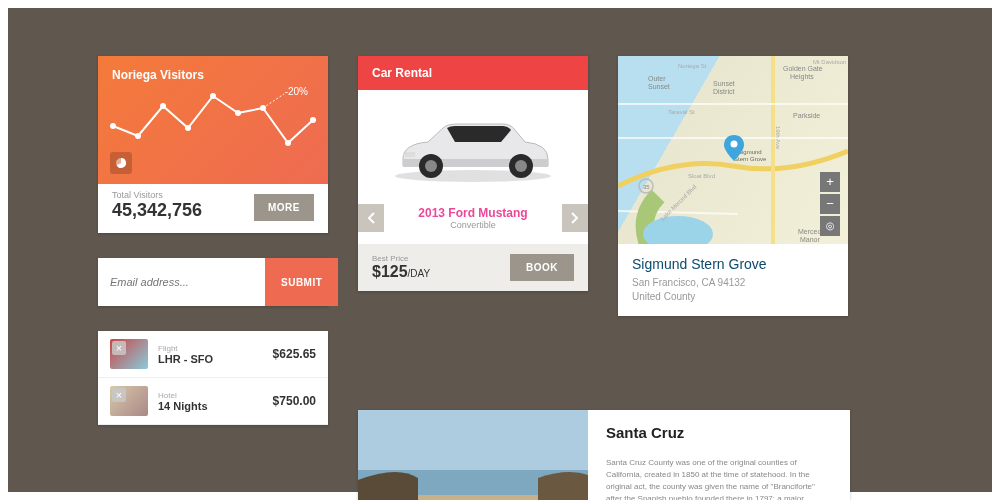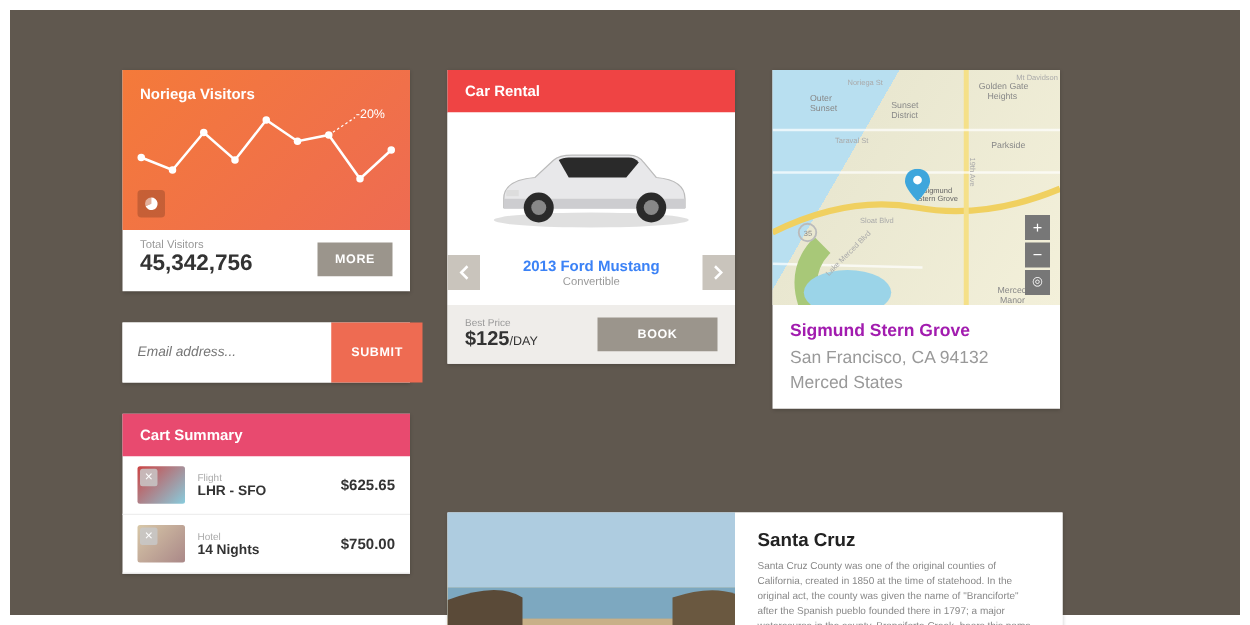--- a/index.html
+++ b/index.html
@@ -37,42 +37,42 @@
 .cart-name { font-size: 11px; font-weight: bold; color: #333; }
 .cart-price { font-size: 12px; font-weight: bold; color: #333; }
 
 
 .car-head { background: #ef4444; color: #fff; font-size: 12px; font-weight: bold; padding: 10px 14px; }
 .car-img-wrap { height: 108px; display:flex; align-items:center; justify-content:center; padding: 8px; }
 .car-body { background:#fff; }
 .car-nav { display:flex; align-items:center; padding: 6px 0 12px; }
 .arrow { width: 26px; height: 28px; background: #c9c4bc; color:#fff; display:flex; align-items:center; justify-content:center; cursor:pointer; font-size:13px; }
 .car-info { flex:1; text-align:center; }
-.car-name { font-size: 12px; font-weight:bold; color:#3b82f6; }
+.car-name { font-size: 12px; font-weight:bold; color:#ec4899; }
 .car-sub { font-size: 9px; color:#999; }
 .car-foot { background:#efedea; padding: 10px 14px; display:flex; justify-content:space-between; align-items:flex-start; }
 .bp-lbl { font-size:8px; color:#999; }
 .bp-val { font-size:16px; font-weight:bold; color:#333; }
 .bp-unit { font-size:10px; font-weight:normal; }
-.book-btn { background:#9b958c; color:#fff; font-size:10px; font-weight:bold; padding:8px 32px; cursor:pointer; letter-spacing:.5px; }
+.book-btn { background:#9b958c; color:#fff; font-size:10px; font-weight:bold; padding:8px 16px; cursor:pointer; letter-spacing:.5px; }
 
 
 .map-box { position:relative; height:188px; background: linear-gradient(120deg,#b8dff0 0%, #b8dff0 30%, #e9e7d0 30%, #f3f0da 100%); overflow:hidden; }
 .map-pin { position:absolute; left:46%; top:42%; }
 .map-ctrl { position:absolute; right:8px; bottom:8px; width:20px; }
 .map-ctrl div { width:20px; height:20px; background:#777; color:#fff; font-size:13px; text-align:center; line-height:20px; margin-top:2px; cursor:pointer; }
 .map-foot { padding: 12px 14px; }
-.map-title { font-size:14px; font-weight:bold; color:#a21caf; margin-bottom:4px; }
-.map-addr { font-size:14px; color:#999; line-height:1.4; }
+.map-title { font-size:14px; font-weight:normal; color:#0c4a6e; margin-bottom:4px; }
+.map-addr { font-size:10px; color:#999; line-height:1.4; }
 
 
 .wide { display:flex; }
 .wide-img { width: 230px; height: 120px; background: linear-gradient(180deg,#b8d4e8 0%,#d4c8a0 55%,#8a7050 100%); }
 .wide-txt { flex:1; padding: 14px 18px; background:#fff; }
-.wide-title { font-size:15px; font-weight:bold; color:#222; margin-bottom:6px; }
+.wide-title { font-size:15px; font-weight:bold; color:#222; margin-bottom:16px; }
 .wide-body { font-size:8px; color:#888; line-height:1.5; }
 </style>
 </head>
 <body>
 
 <div class="canvas">
   <div class="col col1">
 
     <div class="card">
       <div class="vis-top">
@@ -108,21 +108,20 @@
         <div class="more-btn">MORE</div>
       </div>
     </div>
 
     <div class="card email-row">
       <input class="email-in" placeholder="Email address..." style="">
       <button class="submit-btn">SUBMIT</button>
     </div>
 
     <div class="card">
-      <div class="cart-head">Cart Summary</div>
       <div class="cart-row">
         <div class="cart-thumb" style="background:linear-gradient(135deg,#c44,#8cd)">
           <div class="cart-x">×</div>
         </div>
         <div class="cart-mid">
           <div class="cart-cat">Flight</div>
           <div class="cart-name">LHR - SFO</div>
         </div>
         <div class="cart-price">$625.65</div>
       </div>
@@ -219,21 +218,21 @@
         </svg>
         <div class="map-ctrl">
           <div>+</div>
           <div>−</div>
           <div style="font-size:10px">◎</div>
         </div>
       </div>
       <div class="map-foot">
         <div class="map-title">Sigmund Stern Grove</div>
         <div class="map-addr">San Francisco, CA 94132</div>
-        <div class="map-addr">Merced States</div>
+        <div class="map-addr">United County</div>
       </div>
     </div>
   </div>
 
 </div>
 
 <div style="position:absolute; left:358px; top:410px; width:492px;">
   <div class="card wide">
     <div class="wide-img">
       <svg width="230" height="120" viewBox="0 0 230 120">

